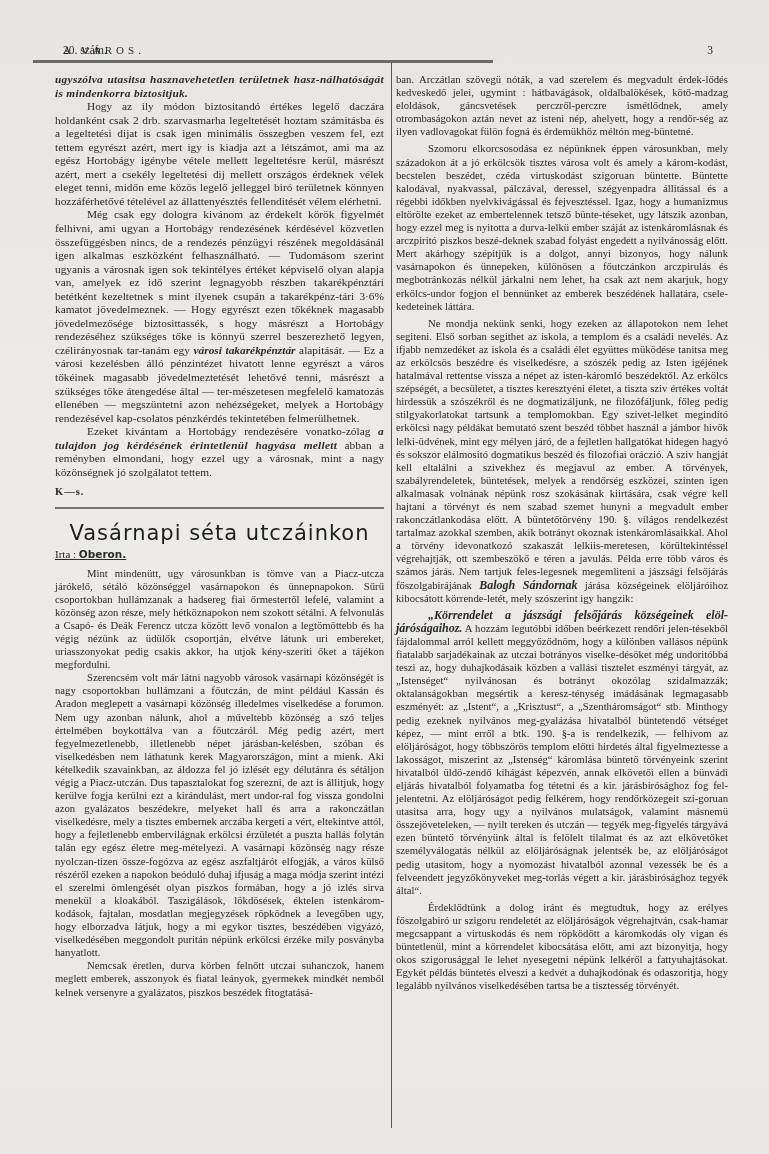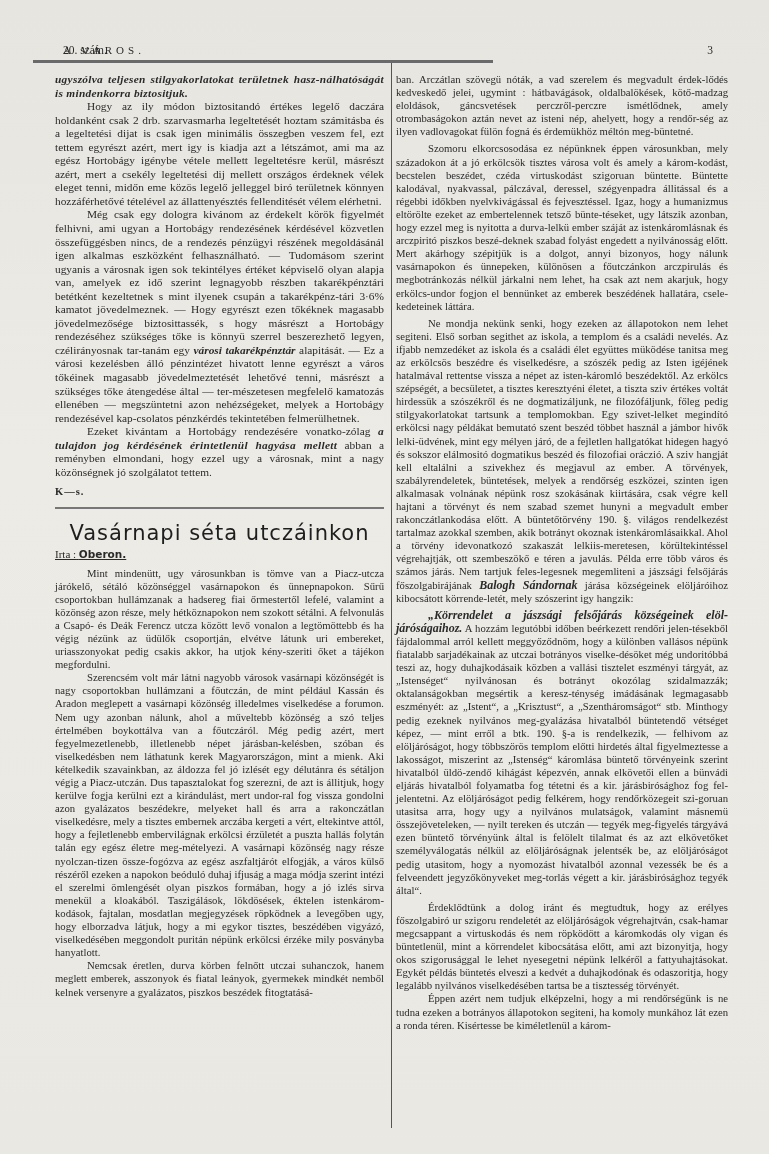--- a/index.html
+++ b/index.html
@@ -38,21 +38,21 @@
 
   <div class="header">
     <span class="issue">20. szám.</span>
     <span class="title">A VÁROS.</span>
     <span class="pageno">3</span>
   </div>
   <div class="header-rule"></div>
   <div class="col-divider"></div>
 
   <div class="col col-left">
-    <p class="italic-heavy">ugyszólva teljesen stilgyakorlatokat területnek hasz-nálhatóságát is mindenkorra biztositjuk.</p>
+    <p class="italic-heavy">ugyszólva utasitsa hasznavehetetlen területnek hasz-nálhatóságát is mindenkorra biztositjuk.</p>
     <p class="indent">Hogy az ily módon biztositandó értékes legelő daczára holdanként csak 2 drb. szarvasmarha legeltetését hoztam számitásba és a legeltetési dijat is csak igen minimális összegben veszem fel, ezt tettem egyrészt azért, mert igy is kiadja azt a létszámot, ami ma az egész Hortobágy igénybe vétele mellett legeltetésre kerül, másrészt azért, mert a csekély legeltetési dij mellett országos érdeknek vélek eleget tenni, midőn eme közös legelő jelleggel biró területnek könnyen hozzáférhetővé tételével az állattenyésztés fellenditését vélem elérhetni.</p>
     <p class="indent"><span>Még csak egy dologra kivánom az érdekelt körök figyelmét felhivni, ami ugyan a Hortobágy rendezésének kérdésével közvetlen összefüggésben nincs, de a rendezés pénzügyi részének megoldásánál igen alkalmas eszközként felhasználható. — Tudomásom szerint ugyanis a városnak igen sok tekintélyes értéket képviselő olyan alapja van, amelyek ez idő szerint legnagyobb részben takarékpénztári betétként kezeltetnek s mint ilyenek csupán a takarékpénz-tári 3·6% kamatot jövedelmeznek. — Hogy egyrészt ezen tőkéknek magasabb jövedelmezősége biztosittassék, s hogy másrészt a Hortobágy rendezéséhez szükséges tőke is könnyü szerrel beszerezhető legyen, czélirányosnak tar-tanám egy </span><span class="it" style="font-weight:bold;">városi takarékpénztár</span><span> alapitását. — Ez a városi kezelésben álló pénzintézet hivatott lenne egyrészt a város tőkéinek magasabb jövedelmeztetését lehetővé tenni, másrészt a szükséges tőke átengedése által — ter-mészetesen megfelelő kamatozás ellenében — megszüntetni azon nehézségeket, melyek a Hortobágy rendezésével kap-csolatos pénzkérdés tekintetében felmerülhetnek.</span></p>
     <p class="indent"><span>Ezeket kivántam a Hortobágy rendezésére vonatko-zólag </span><span class="italic-heavy">a tulajdon jog kérdésének érintetlenül hagyása mellett</span><span> abban a reményben elmondani, hogy ezzel ugy a városnak, mint a nagy közönségnek jó szolgálatot tettem.</span></p>
     <p class="signature">K—s.</p>
 
     <div class="section-rule"></div>
 
     <p class="article-title">Vasárnapi séta utczáinkon</p>
     <p class="byline"><span>Irta :</span> <span class="author">Oberon.</span></p>
 
@@ -60,16 +60,15 @@
     <p class="indent small">Szerencsém volt már látni nagyobb városok vasárnapi közönségét is nagy csoportokban hullámzani a főutczán, de mint például Kassán és Aradon meglepett a vasárnapi közönség illedelmes viselkedése a forumon. Nem ugy azonban nálunk, ahol a műveltebb közönség a szó teljes értelmében boykottálva van a főutczáról. Még pedig azért, mert fegyelmezetlenebb, illetlenebb népet járásban-kelésben, szóban és viselkedésben nem láthatunk kerek Magyarországon, mint a mienk. Aki kételkedik szavainkban, az áldozza fel jó izlését egy délutánra és sétáljon végig a Piacz-utczán. Dus tapasztalokat fog szerezni, de azt is állitjuk, hogy kerülve fogja kerülni ezt a kirándulást, mert undor-ral fog vissza gondolni azon gyalázatos beszédekre, melyeket hall és arra a rakonczátlan viselkedésre, mely a tisztes embernek arczába kergeti a vért, eltekintve attól, hogy a fejletlenebb embervilágnak erkölcsi érzületét a puszta hallás folytán talán egy egész életre meg-mételyezi. A vasárnapi közönség nagy része nyolczan-tizen össze-fogózva az egész aszfaltjárót elfogják, a város külső részéről ezeken a napokon beóduló duhaj ifjuság a maga módja szerint intézi el szerelmi ömlengését olyan piszkos formában, hogy a jó izlés sirva menekül a kloakából. Taszigálások, lökdösések, éktelen istenkárom-kodások, fajtalan, mosdatlan megjegyzések röpködnek a levegőben ugy, hogy elborzadva látjuk, hogy a mi egykor tisztes, beszédében vigyázó, viselkedésében meggondolt puritán népünk erkölcsi érzéke mily posványba hanyatlott.</p>
     <p class="indent small">Nemcsak éretlen, durva körben felnőtt utczai suhanczok, hanem meglett emberek, asszonyok és fiatal leányok, gyermekek mindkét nemből kelnek versenyre a gyalázatos, piszkos beszédek fitogtatásá-</p>
   </div>
 
   <div class="col col-right small">
     <p class="small">ban. Arczátlan szövegü nóták, a vad szerelem és megvadult érdek-lődés kedveskedő jelei, ugymint : hátbavágások, oldalbalökések, kötő-madzag eloldások, gáncsvetések perczről-perczre ismétlődnek, amely otrombaságokon aztán nevet az isteni nép, ahelyett, hogy a rendőr-ség az ilyen vadlovagokat fülön fogná és érdemükhöz méltón meg-büntetné.</p>
     <p class="indent small" style="margin-top:4px;">Szomoru elkorcsosodása ez népünknek éppen városunkban, mely századokon át a jó erkölcsök tisztes városa volt és amely a károm-kodást, becstelen beszédet, czéda virtuskodást szigoruan büntette. Büntette kalodával, nyakvassal, pálczával, deressel, szégyenpadra állitással és a régebbi időkben nyelvkivágással és fejvesztéssel. Igaz, hogy a humanizmus eltörölte ezeket az embertelennek tetsző bünte-téseket, ugy látszik azonban, hogy ezzel meg is nyitotta a durva-lelkü ember száját az istenkáromlásnak és arczpiritó piszkos beszé-deknek szabad folyást engedett a nyilvánosság előtt. Mert akárhogy szépitjük is a dolgot, annyi bizonyos, hogy nálunk vasárnapokon és ünnepeken, különösen a főutczánkon arczpirulás és megbotránkozás nélkül járkalni nem lehet, ha csak azt nem akarjuk, hogy erkölcs-undor fogjon el bennünket az emberek beszédének hallatára, csele-kedeteinek láttára.</p>
     <p class="indent small" style="margin-top:4px;"><span>Ne mondja nekünk senki, hogy ezeken az állapotokon nem lehet segiteni. Első sorban segithet az iskola, a templom és a családi nevelés. Az ifjabb nemzedéket az iskola és a családi élet együttes müködése tanitsa meg az erkölcsös beszédre és viselkedésre, a szószék pedig az Isten igéjének hatalmával rettentse vissza a népet az isten-káromló beszédektől. Az erkölcs szépségét, a becsületet, a tisztes keresztyéni életet, a tiszta sziv értékes voltát hirdessük a szószékről és ne dogmatizáljunk, ne filozófáljunk, főleg pedig stilgyakorlatokat tartsunk a templomokban. Egy szivet-lelket megindító erkölcsi nagy példákat bemutató szent beszéd többet használ a jámbor hivők lelki-üdvének, mint egy mélyen járó, de a fejletlen hallgatókat hidegen hagyó és sokszor elálmositó dogmatikus beszéd és filozofiai oráczió. A sziv hangját kell eltalálni a szivekhez és megjavul az ember. A törvények, szabályrendeletek, büntetések, melyek a rendőrség eszközei, szinten igen alkalmasak volnának népünk rosz szokásának kiirtására, csak végre kell hajtani a törvényt és nem szabad szemet hunyni a megvadult ember rakonczátlankodása előtt. A büntetőtörvény 190. §. világos rendelkezést tartalmaz azokkal szemben, akik botrányt okoznak istenkáromlásaikkal. Ahol a törvény idevonatkozó szakaszát lelkiis-meretesen, körültekintéssel végrehajtják, ott szembeszökő e téren a javulás. Példa erre több város és számos járás. Nem tartjuk feles-legesnek megemliteni a jászsági felsőjárás főszolgabirájának </span><span class="bold-it">Balogh Sándornak</span><span> járása községeinek elöljáróihoz kibocsátott körrende-letét, mely szószerint igy hangzik:</span></p>
     <p class="indent quote" style="margin-top:4px;"><span class="quote-title bold-it">„Körrendelet a jászsági felsőjárás községeinek elöl-járóságaihoz.</span><span> A hozzám legutóbbi időben beérkezett rendőri jelen-tésekből fájdalommal arról kellett meggyőződnöm, hogy a különben vallásos népünk fiatalabb sarjadékainak az utczai botrányos viselke-désöket még undoritóbbá teszi az, hogy duhajkodásaik közben a vallási tisztelet eszményi tárgyát, az „Istenséget“ nyilvánosan és botrányt okozólag szidalmazzák; oktalanságokban megsértik a keresz-ténység imádásának legmagasabb eszményét: az „Istent“, a „Krisztust“, a „Szentháromságot“ stb. Minthogy pedig ezeknek nyilvános meg-gyalázása hivatalból büntetendő vétséget képez, — mint erről a btk. 190. §-a is rendelkezik, — felhivom az elöljáróságot, hogy többszörös templom előtti hirdetés által figyelmeztesse a lakosságot, miszerint az „Istenség“ káromlása büntető törvényeink szerint hivatalból üldö-zendő kihágást képezvén, annak elkövetői ellen a bünvádi eljárás hivatalból folyamatba fog tétetni és a kir. járásbirósághoz fog fel-jelentetni. Az elöljáróságot pedig felkérem, hogy rendőrközegeit szi-goruan utasitsa arra, hogy ugy a nyilvános mulatságok, valamint másnemü összejöveteleken, — nyilt tereken és utczán — tegyék meg-figyelés tárgyává ezen büntető törvényünk által is felölelt tilalmat és az azt elkövetőket személyválogatás nélkül az elöljáróságnak jelentsék be, az elöljáróságot pedig utasitom, hogy a nyomozást hivatalból azonnal vezessék be és a felveendett jegyzőkönyveket meg-torlás végett a kir. járásbirósághoz tegyék által“.</span></p>
     <p class="indent small" style="margin-top:4px;">Érdeklődtünk a dolog iránt és megtudtuk, hogy az erélyes főszolgabiró ur szigoru rendeletét az elöljáróságok végrehajtván, csak-hamar megcsappant a virtuskodás és nem röpködött a káromkodás oly vigan és büntetlenül, mint a körrendelet kibocsátása előtt, ami azt bizonyitja, hogy okos szigorusággal le lehet nyesegetni népünk lelkéről a fattyuhajtásokat. Egykét példás büntetés elveszi a kedvét a duhajkodónak és odaszoritja, hogy legalább nyilvános viselkedésében tartsa be a tisztesség törvényét.</p>
-    <p class="indent small">Éppen azért nem tudjuk elképzelni, hogy a mi rendőrségünk is ne tudna ezeken a botrányos állapotokon segiteni, ha komoly munkához lát ezen a ronda téren. Kisértesse be kiméletlenül a károm-</p>
   </div>
 
 </div>
 
 </body></html>

